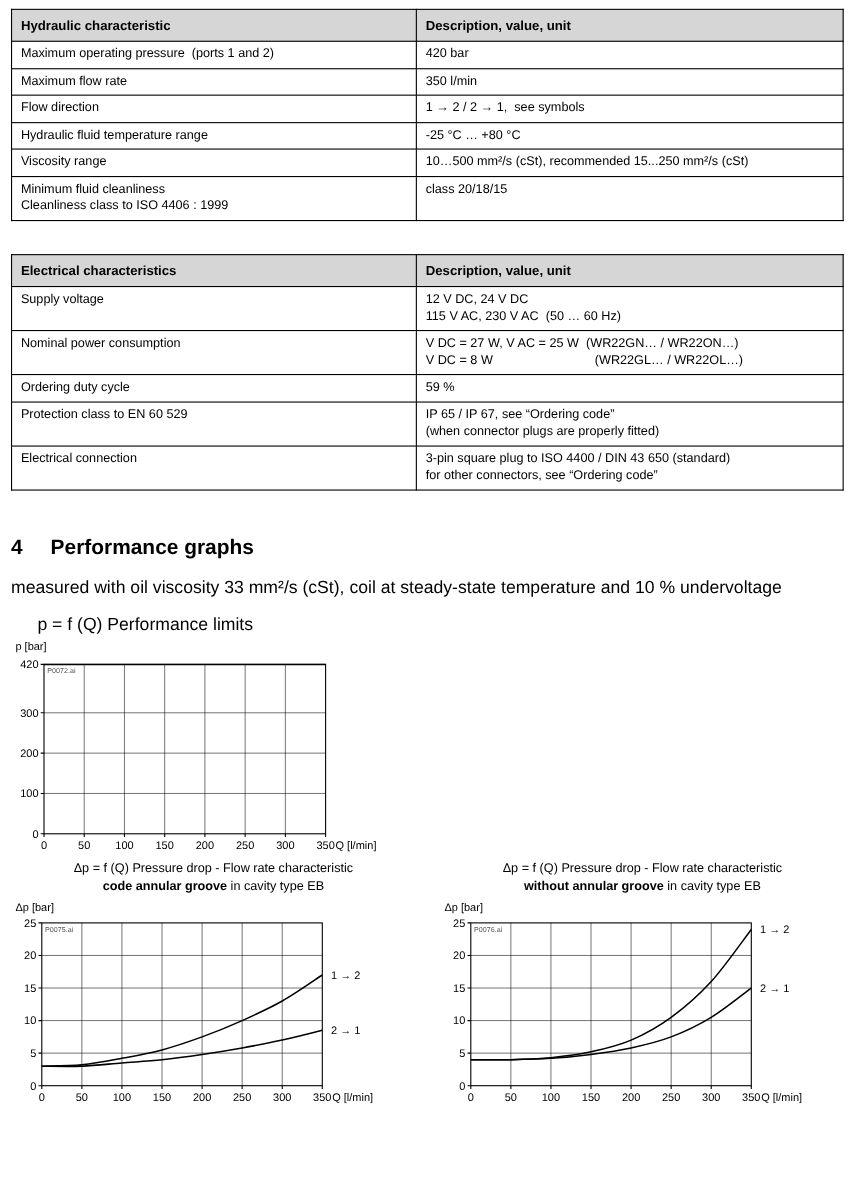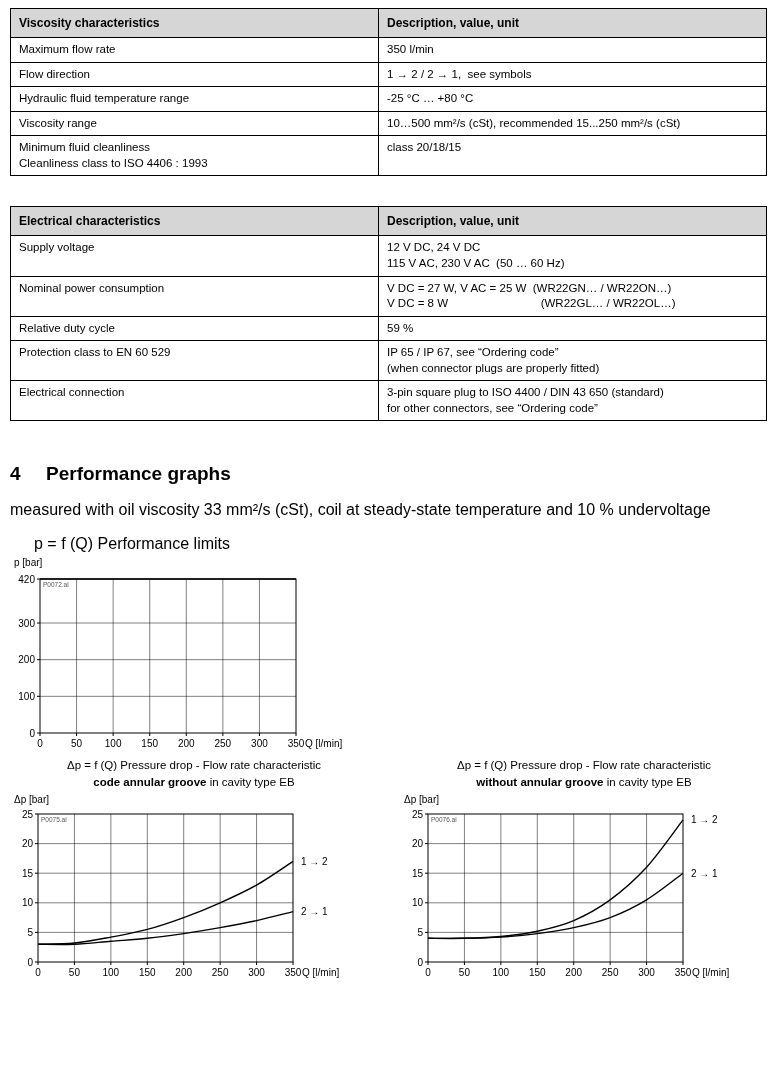--- a/index.html
+++ b/index.html
@@ -33,44 +33,48 @@
 
 <div class="page">
 
   <table class="spec first">
     <colgroup>
         <col class="c1">
         <col>
       </colgroup>
     <thead>
       <tr>
-        <th>Viscosity characteristics</th>
+        <th>Hydraulic characteristic</th>
         <th>Description, value, unit</th>
       </tr>
     </thead>
     <tbody>
       <tr>
+        <td>Maximum operating pressure  (ports 1 and 2)</td>
+        <td>420 bar</td>
+      </tr>
+      <tr>
         <td>Maximum flow rate</td>
         <td>350 l/min</td>
       </tr>
       <tr>
         <td>Flow direction</td>
         <td>1 → 2 / 2 → 1,  see symbols</td>
       </tr>
       <tr>
         <td>Hydraulic fluid temperature range</td>
         <td>-25 °C … +80 °C</td>
       </tr>
       <tr>
         <td>Viscosity range</td>
         <td>10…500 mm²/s (cSt), recommended 15...250 mm²/s (cSt)</td>
       </tr>
       <tr>
         <td>Minimum fluid cleanliness
-Cleanliness class to ISO 4406 : 1993</td>
+Cleanliness class to ISO 4406 : 1999</td>
         <td>class 20/18/15</td>
       </tr>
     </tbody>
   </table>
 
   <table class="spec">
     <colgroup>
         <col class="c1">
         <col>
       </colgroup>
@@ -85,21 +89,21 @@
         <td>Supply voltage</td>
         <td>12 V DC, 24 V DC
 115 V AC, 230 V AC  (50 … 60 Hz)</td>
       </tr>
       <tr>
         <td>Nominal power consumption</td>
         <td>V DC = 27 W, V AC = 25 W  (WR22GN… / WR22ON…)
 V DC = 8 W                             (WR22GL… / WR22OL…)</td>
       </tr>
       <tr>
-        <td>Relative duty cycle</td>
+        <td>Ordering duty cycle</td>
         <td>59 %</td>
       </tr>
       <tr>
         <td>Protection class to EN 60 529</td>
         <td>IP 65 / IP 67, see “Ordering code”
 (when connector plugs are properly fitted)</td>
       </tr>
       <tr>
         <td>Electrical connection</td>
         <td>3-pin square plug to ISO 4400 / DIN 43 650 (standard)

